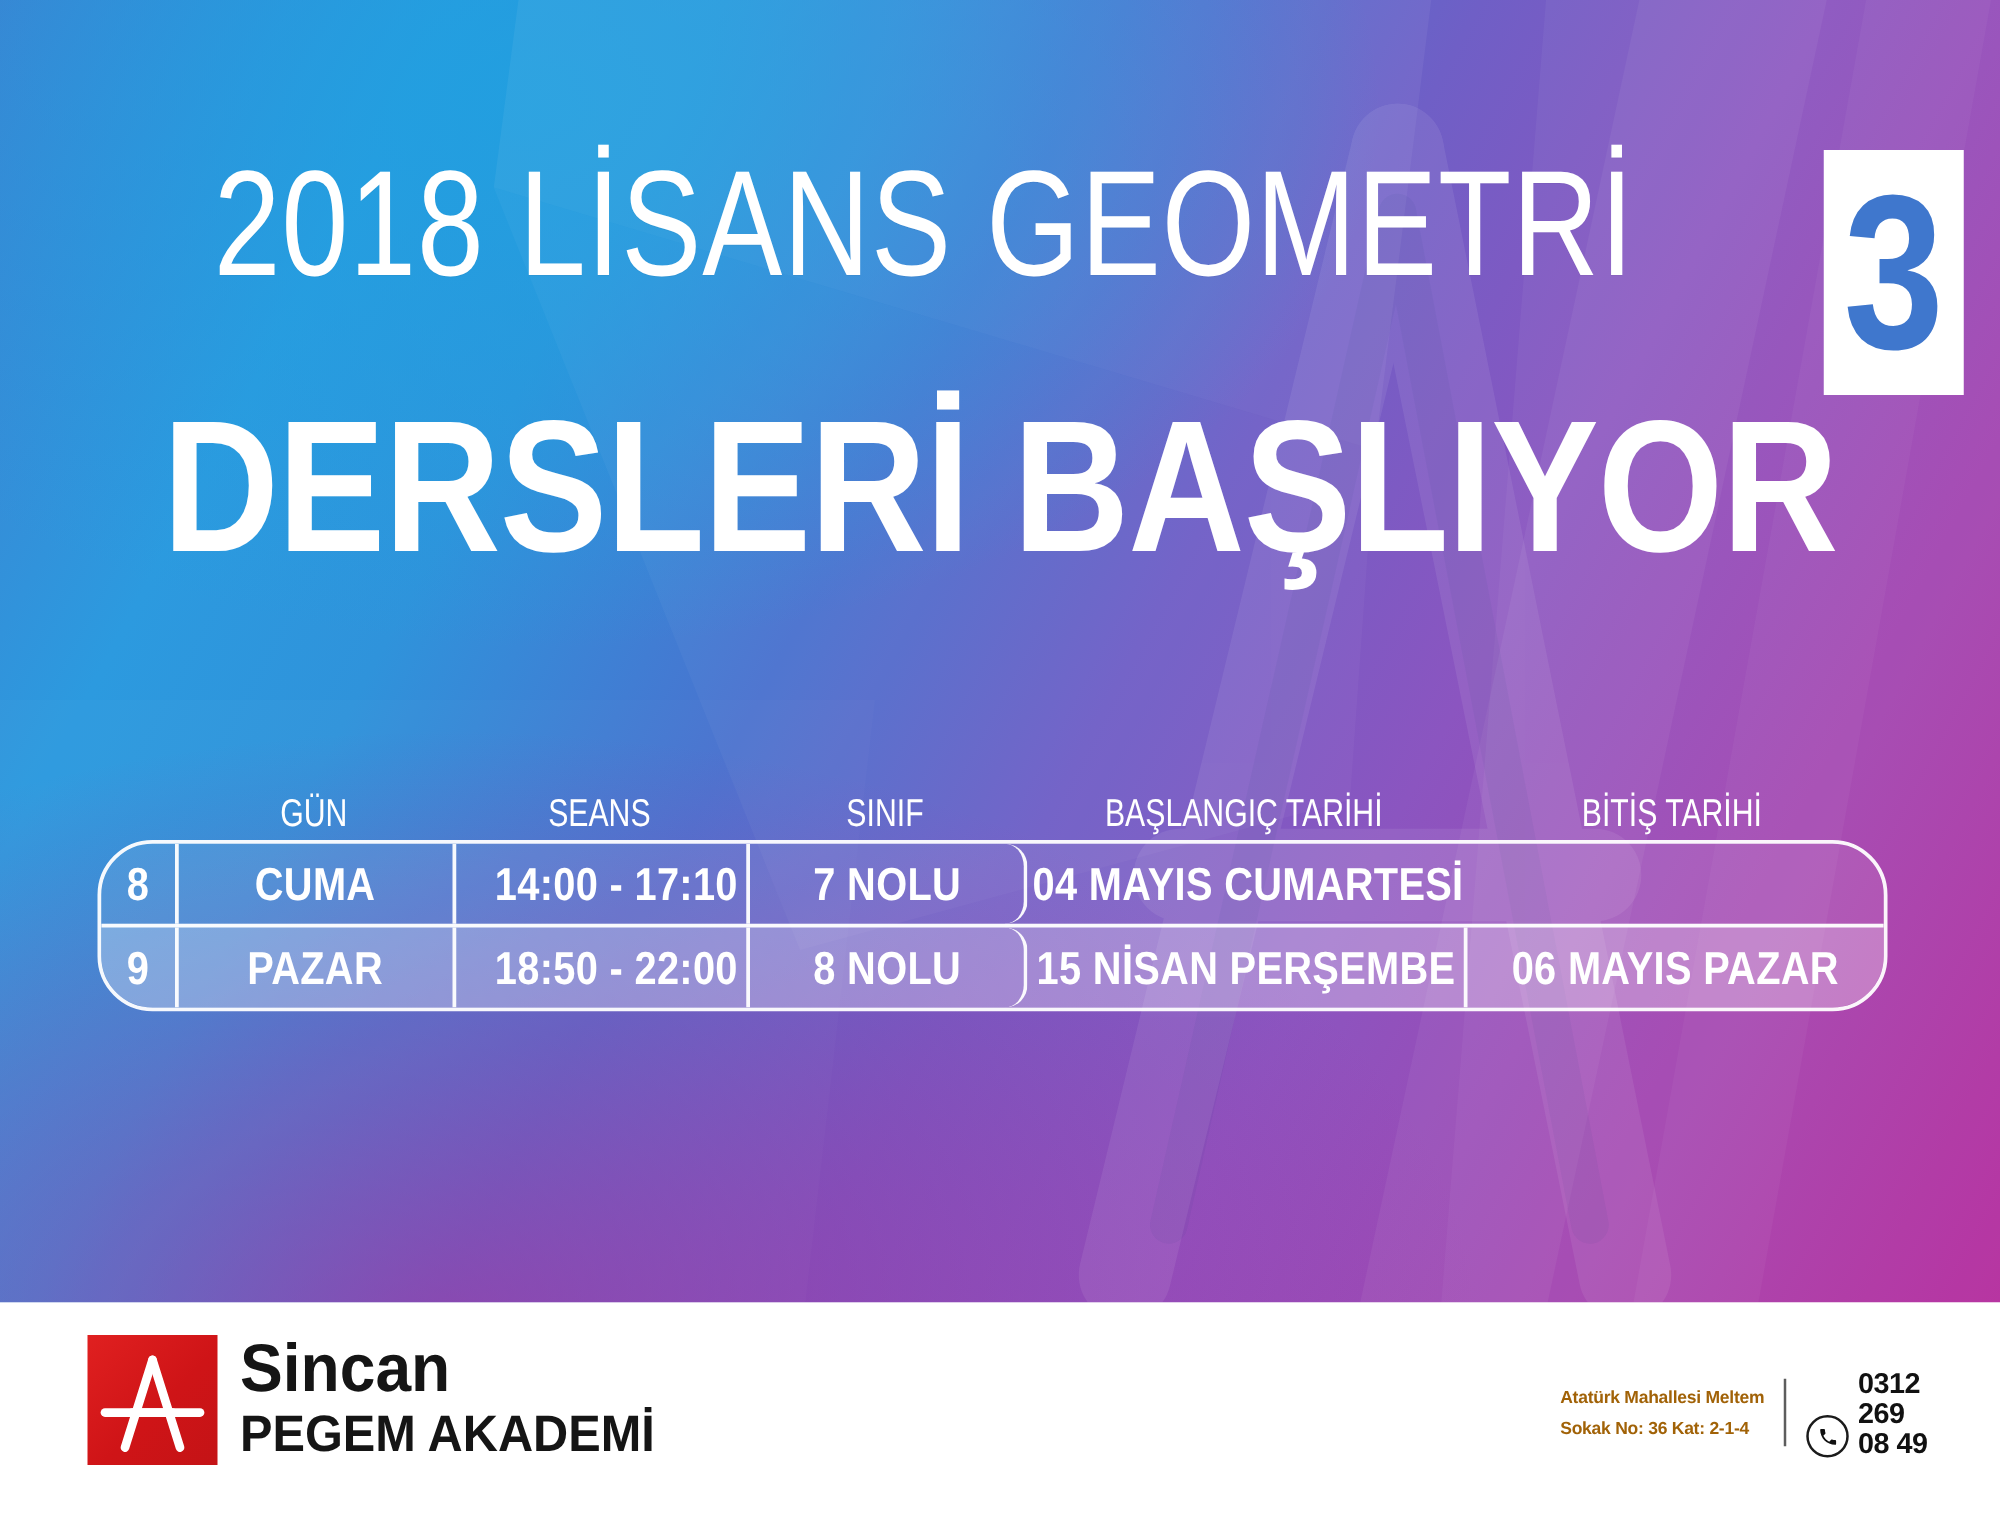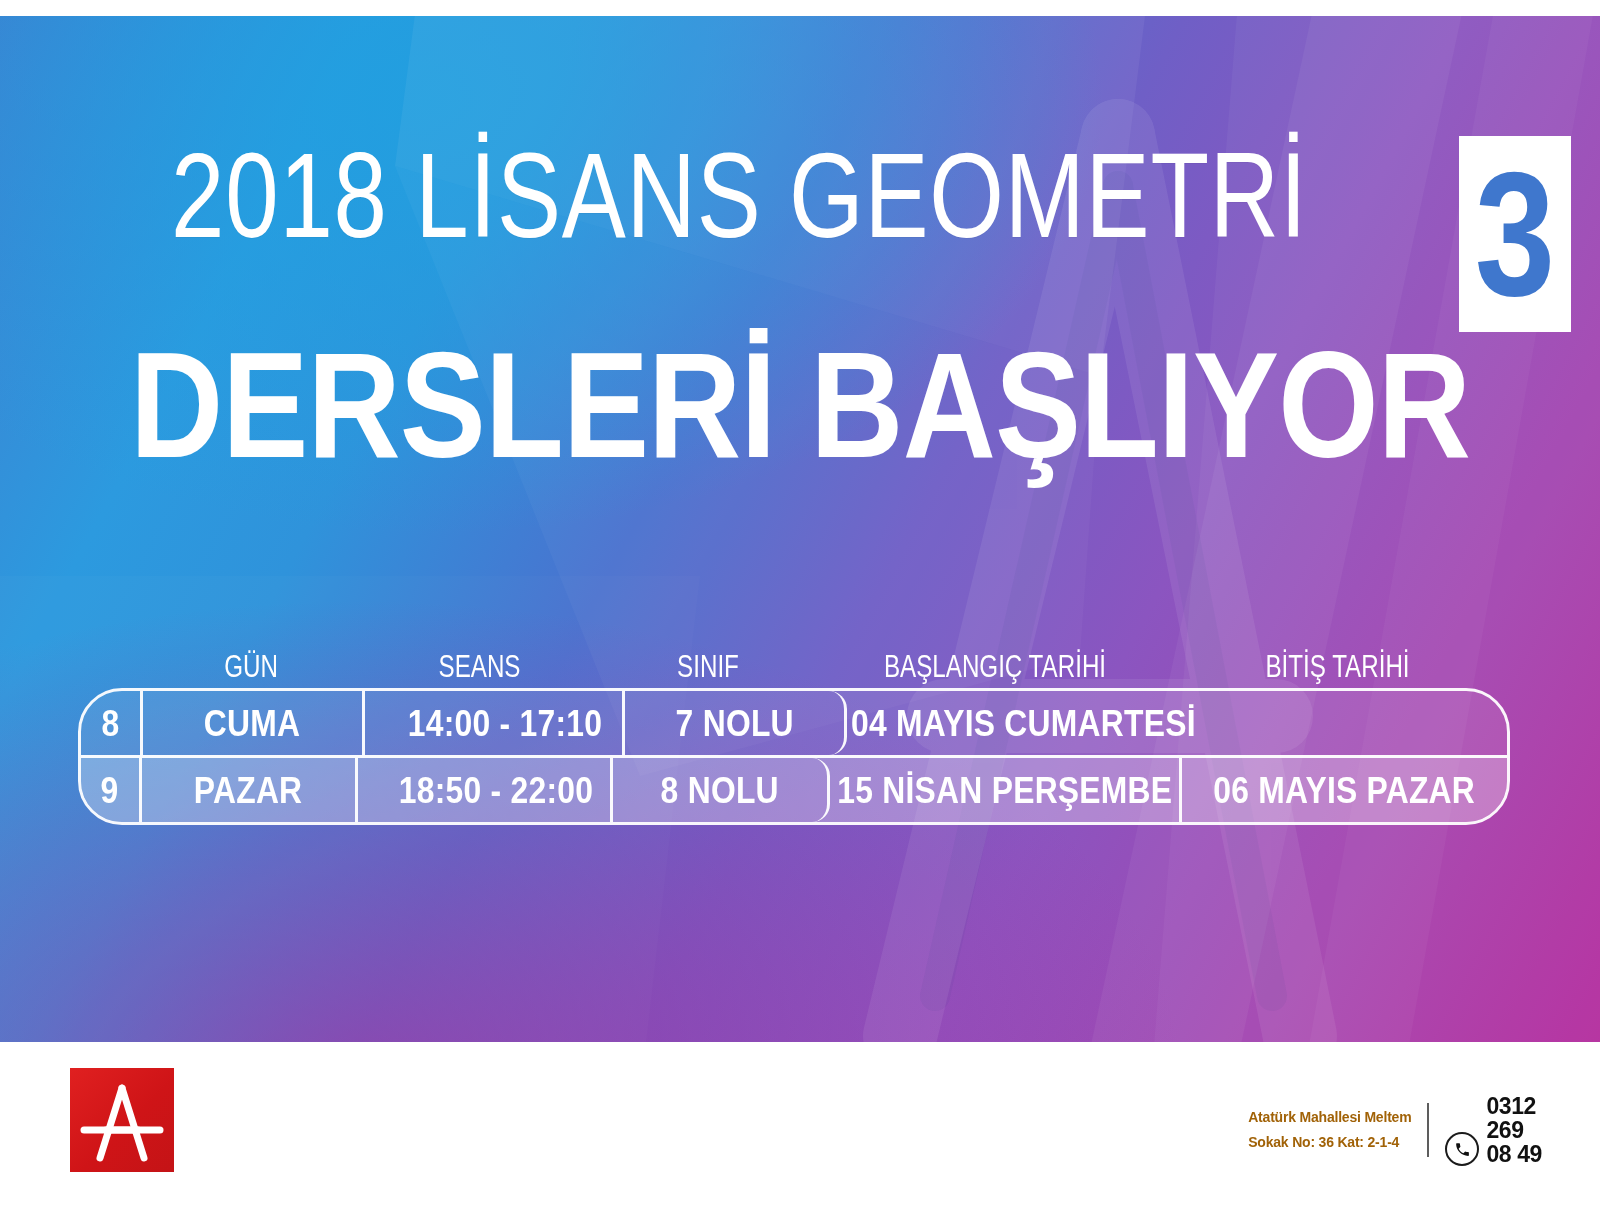--- a/index.html
+++ b/index.html
@@ -11,21 +11,21 @@
     position:relative;
     width:1600px;
     height:1212px;
     overflow:hidden;
     background:#fff;
   }
 
   
   .bg{
     position:absolute;
-    left:0; top:16px;
+    left:0; top:0;
     width:1600px;
     height:1042px;
     overflow:hidden;
     background:
       linear-gradient(118deg,
         #3f7fd0 0%,
         #2c9adf 17%,
         #2f93db 27%,
         #4a72cf 42%,
         #6f5fc6 55%,
@@ -153,21 +153,21 @@
     border-right:3px solid rgba(255,255,255,.95);
     box-sizing:border-box;
     transform-origin:center center;
   }
   .td:last-child{ border-right:none; }
   .td span{ display:block; transform:scaleX(.86); }
 
   
   .c0{ width:62px;  }
   .c1{ width:222px; }
-  .c2{ width:260px;padding-left:24px; }
+  .c2{ width:235px;padding-left:24px; }
   .c3{ width:222px;border-radius:18px; }
   .c4{ width:352px; }
   .c5{ width:333px; }
 
   
   .h0{ width:62px; }
   .h1{ width:222px; }
   .h2{ width:235px; }
   .h3{ width:222px; }
   .h4{ width:352px; }
@@ -374,20 +374,24 @@
     <div class="logo-wrap">
       <div class="logo-mark">
         <svg width="104" height="104" viewBox="0 0 104 104" xmlns="http://www.w3.org/2000/svg">
           <g fill="none" stroke="#ffffff" stroke-width="7" stroke-linecap="round" stroke-linejoin="round">
             <path d="M52 20 L30 90"></path>
             <path d="M52 20 L74 90"></path>
             <path d="M36 62 L68 62"></path>
             <path d="M14 62 L90 62"></path>
           </g>
         </svg>
+      </div>
+      <div class="logo-text">
+        <span class="logo-l1">Sincan</span>
+        <span class="logo-l2">PEGEM AKADEMİ</span>
       </div>
     </div>
 
     <div class="contact">
       <div class="addr">
         <div>Atatürk  Mahallesi Meltem</div>
         <div>Sokak No: 36 Kat: 2-1-4</div>
       </div>
       <div class="vdiv"></div>
       <div class="phone-block">

